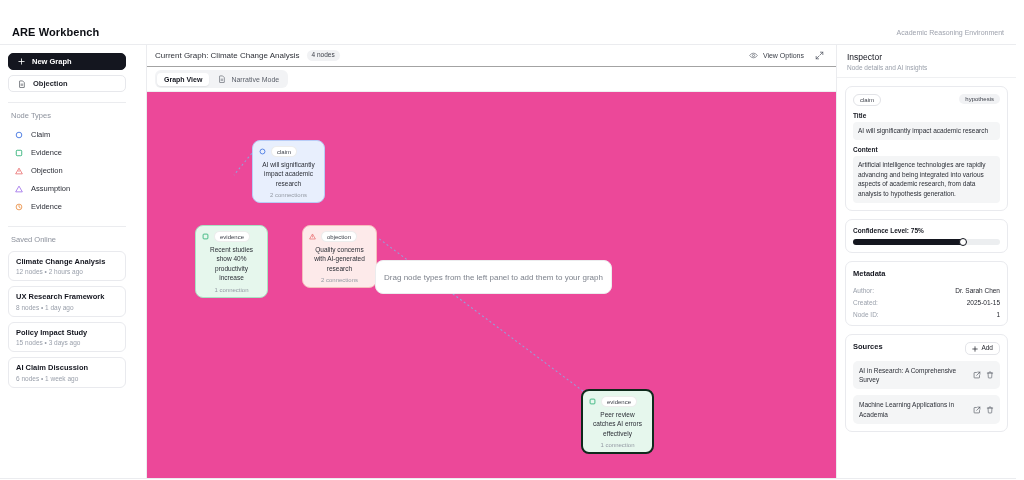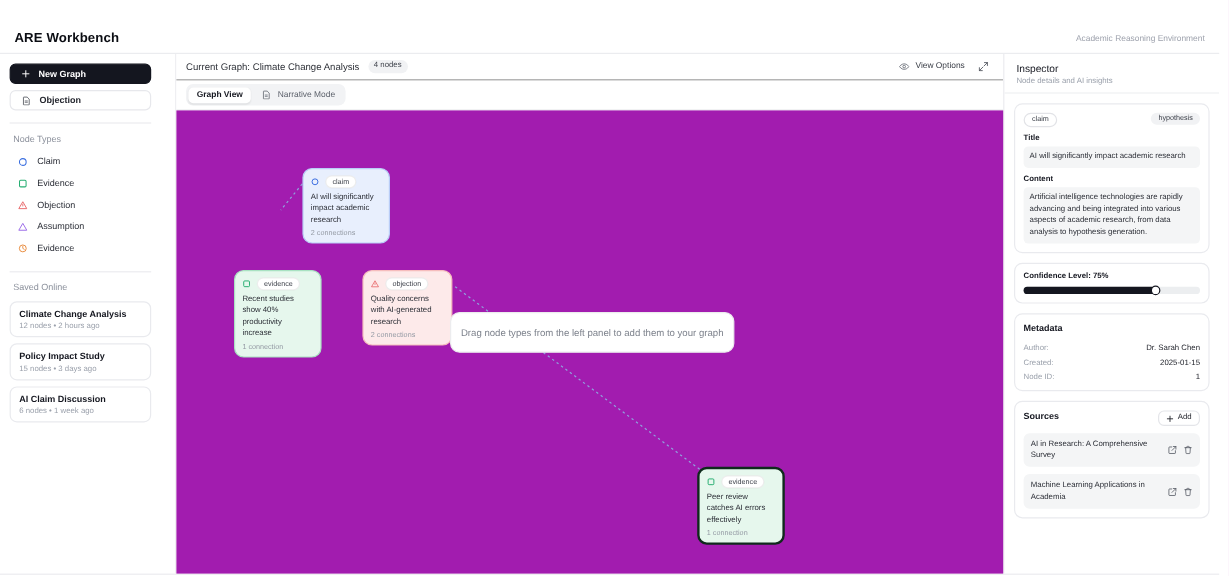--- a/index.html
+++ b/index.html
@@ -86,21 +86,21 @@
   .tabs {
     display: flex; align-items: center; gap: 2px;
     background: #f2f3f5; border-radius: 6px; padding: 2px;
   }
   .tab {
     display: flex; align-items: center; gap: 5px;
     font-size: 7px; color: #5a5f69; padding: 3px 7px; border-radius: 4px;
   }
   .tab.active { background: #fff; color: #14161f; font-weight: 600; box-shadow: 0 1px 1.5px rgba(0,0,0,.07); }
 
-  .canvas { flex: 1 1 auto; position: relative; background: #a21caf; overflow: hidden; }
+  .canvas { flex: 1 1 auto; position: relative; background: #ec4899; overflow: hidden; text-align: center; }
   .edges { position: absolute; inset: 0; width: 100%; height: 100%; }
 
   
   .node {
     position: absolute; border-radius: 8px;
     border: 1px solid; padding: 5px 6px 4px;
     display: flex; flex-direction: column; gap: 3px;
   }
   .node-head { display: flex; align-items: center; gap: 5px; }
   .node-badge {
@@ -267,20 +267,24 @@
         <span>Evidence</span>
       </div>
 
       <div class="side-sep" style="margin:9px 0 8px;"></div>
 
       <div class="side-label">Saved Online</div>
 
       <div class="saved-card">
         <div class="saved-name">Climate Change Analysis</div>
         <div class="saved-meta">12 nodes • 2 hours ago</div>
+      </div>
+      <div class="saved-card">
+        <div class="saved-name">UX Research Framework</div>
+        <div class="saved-meta">8 nodes • 1 day ago</div>
       </div>
       <div class="saved-card">
         <div class="saved-name">Policy Impact Study</div>
         <div class="saved-meta">15 nodes • 3 days ago</div>
       </div>
       <div class="saved-card">
         <div class="saved-name">AI Claim Discussion</div>
         <div class="saved-meta">6 nodes • 1 week ago</div>
       </div>
 

